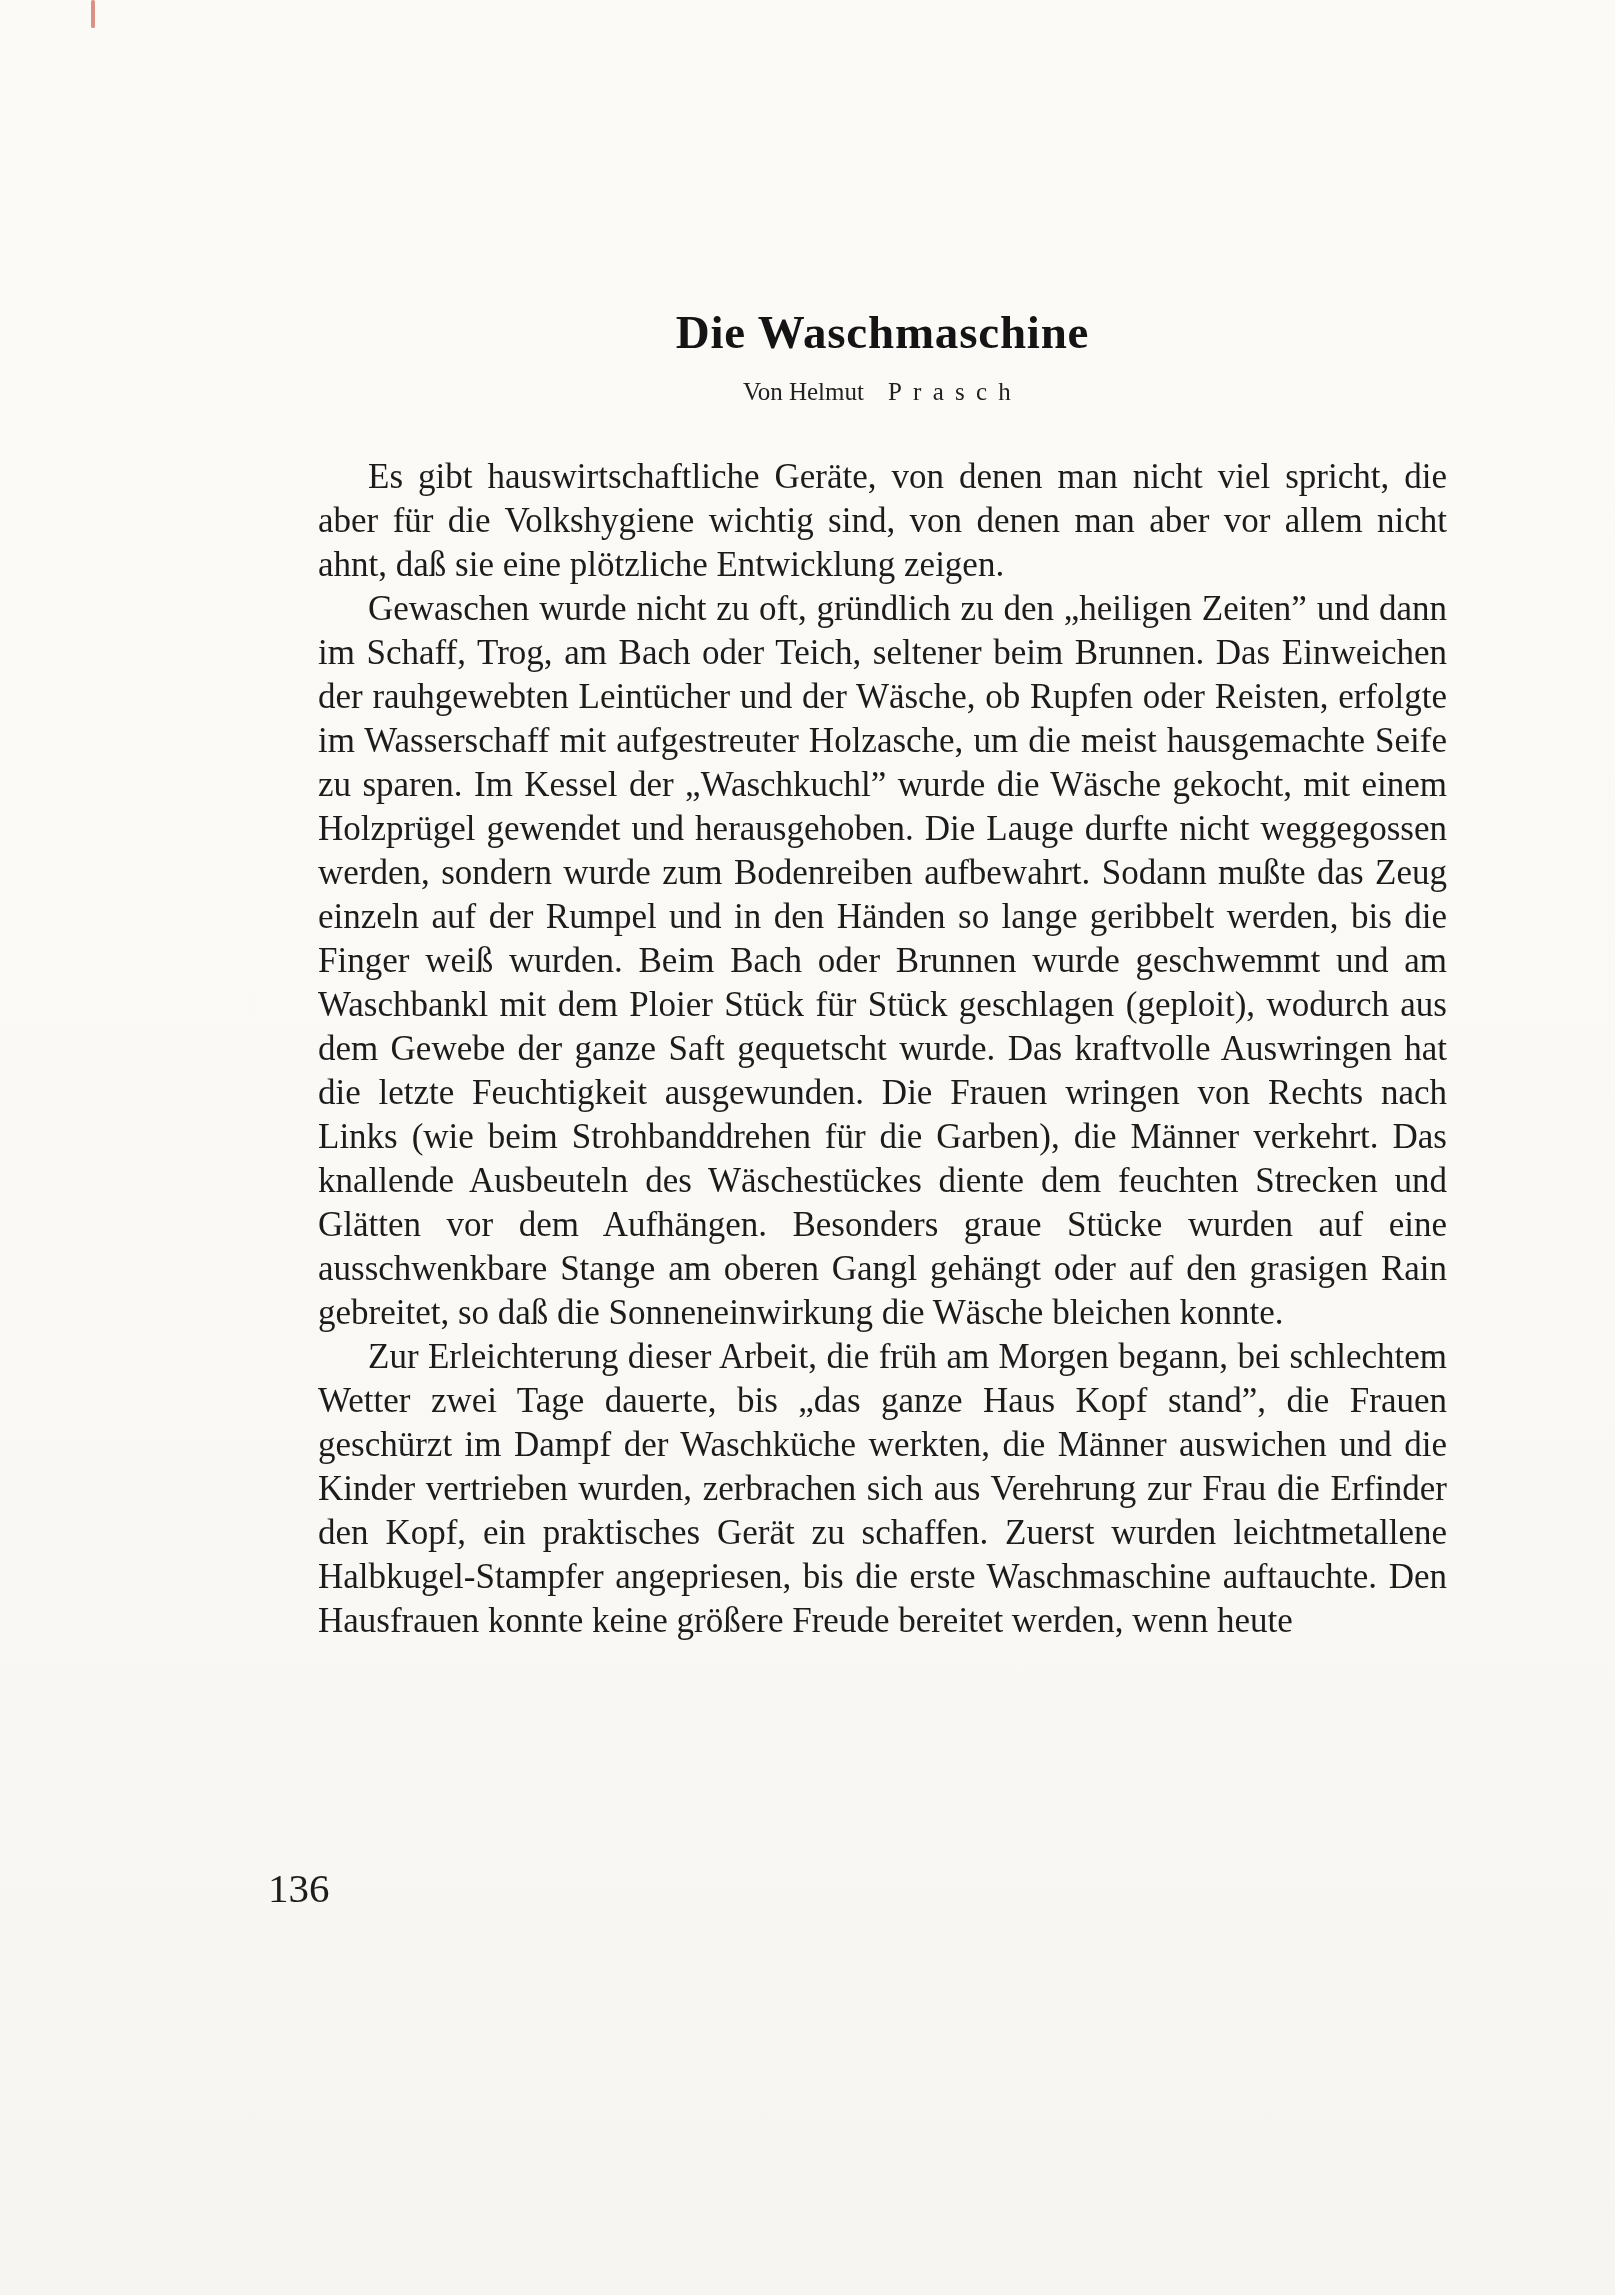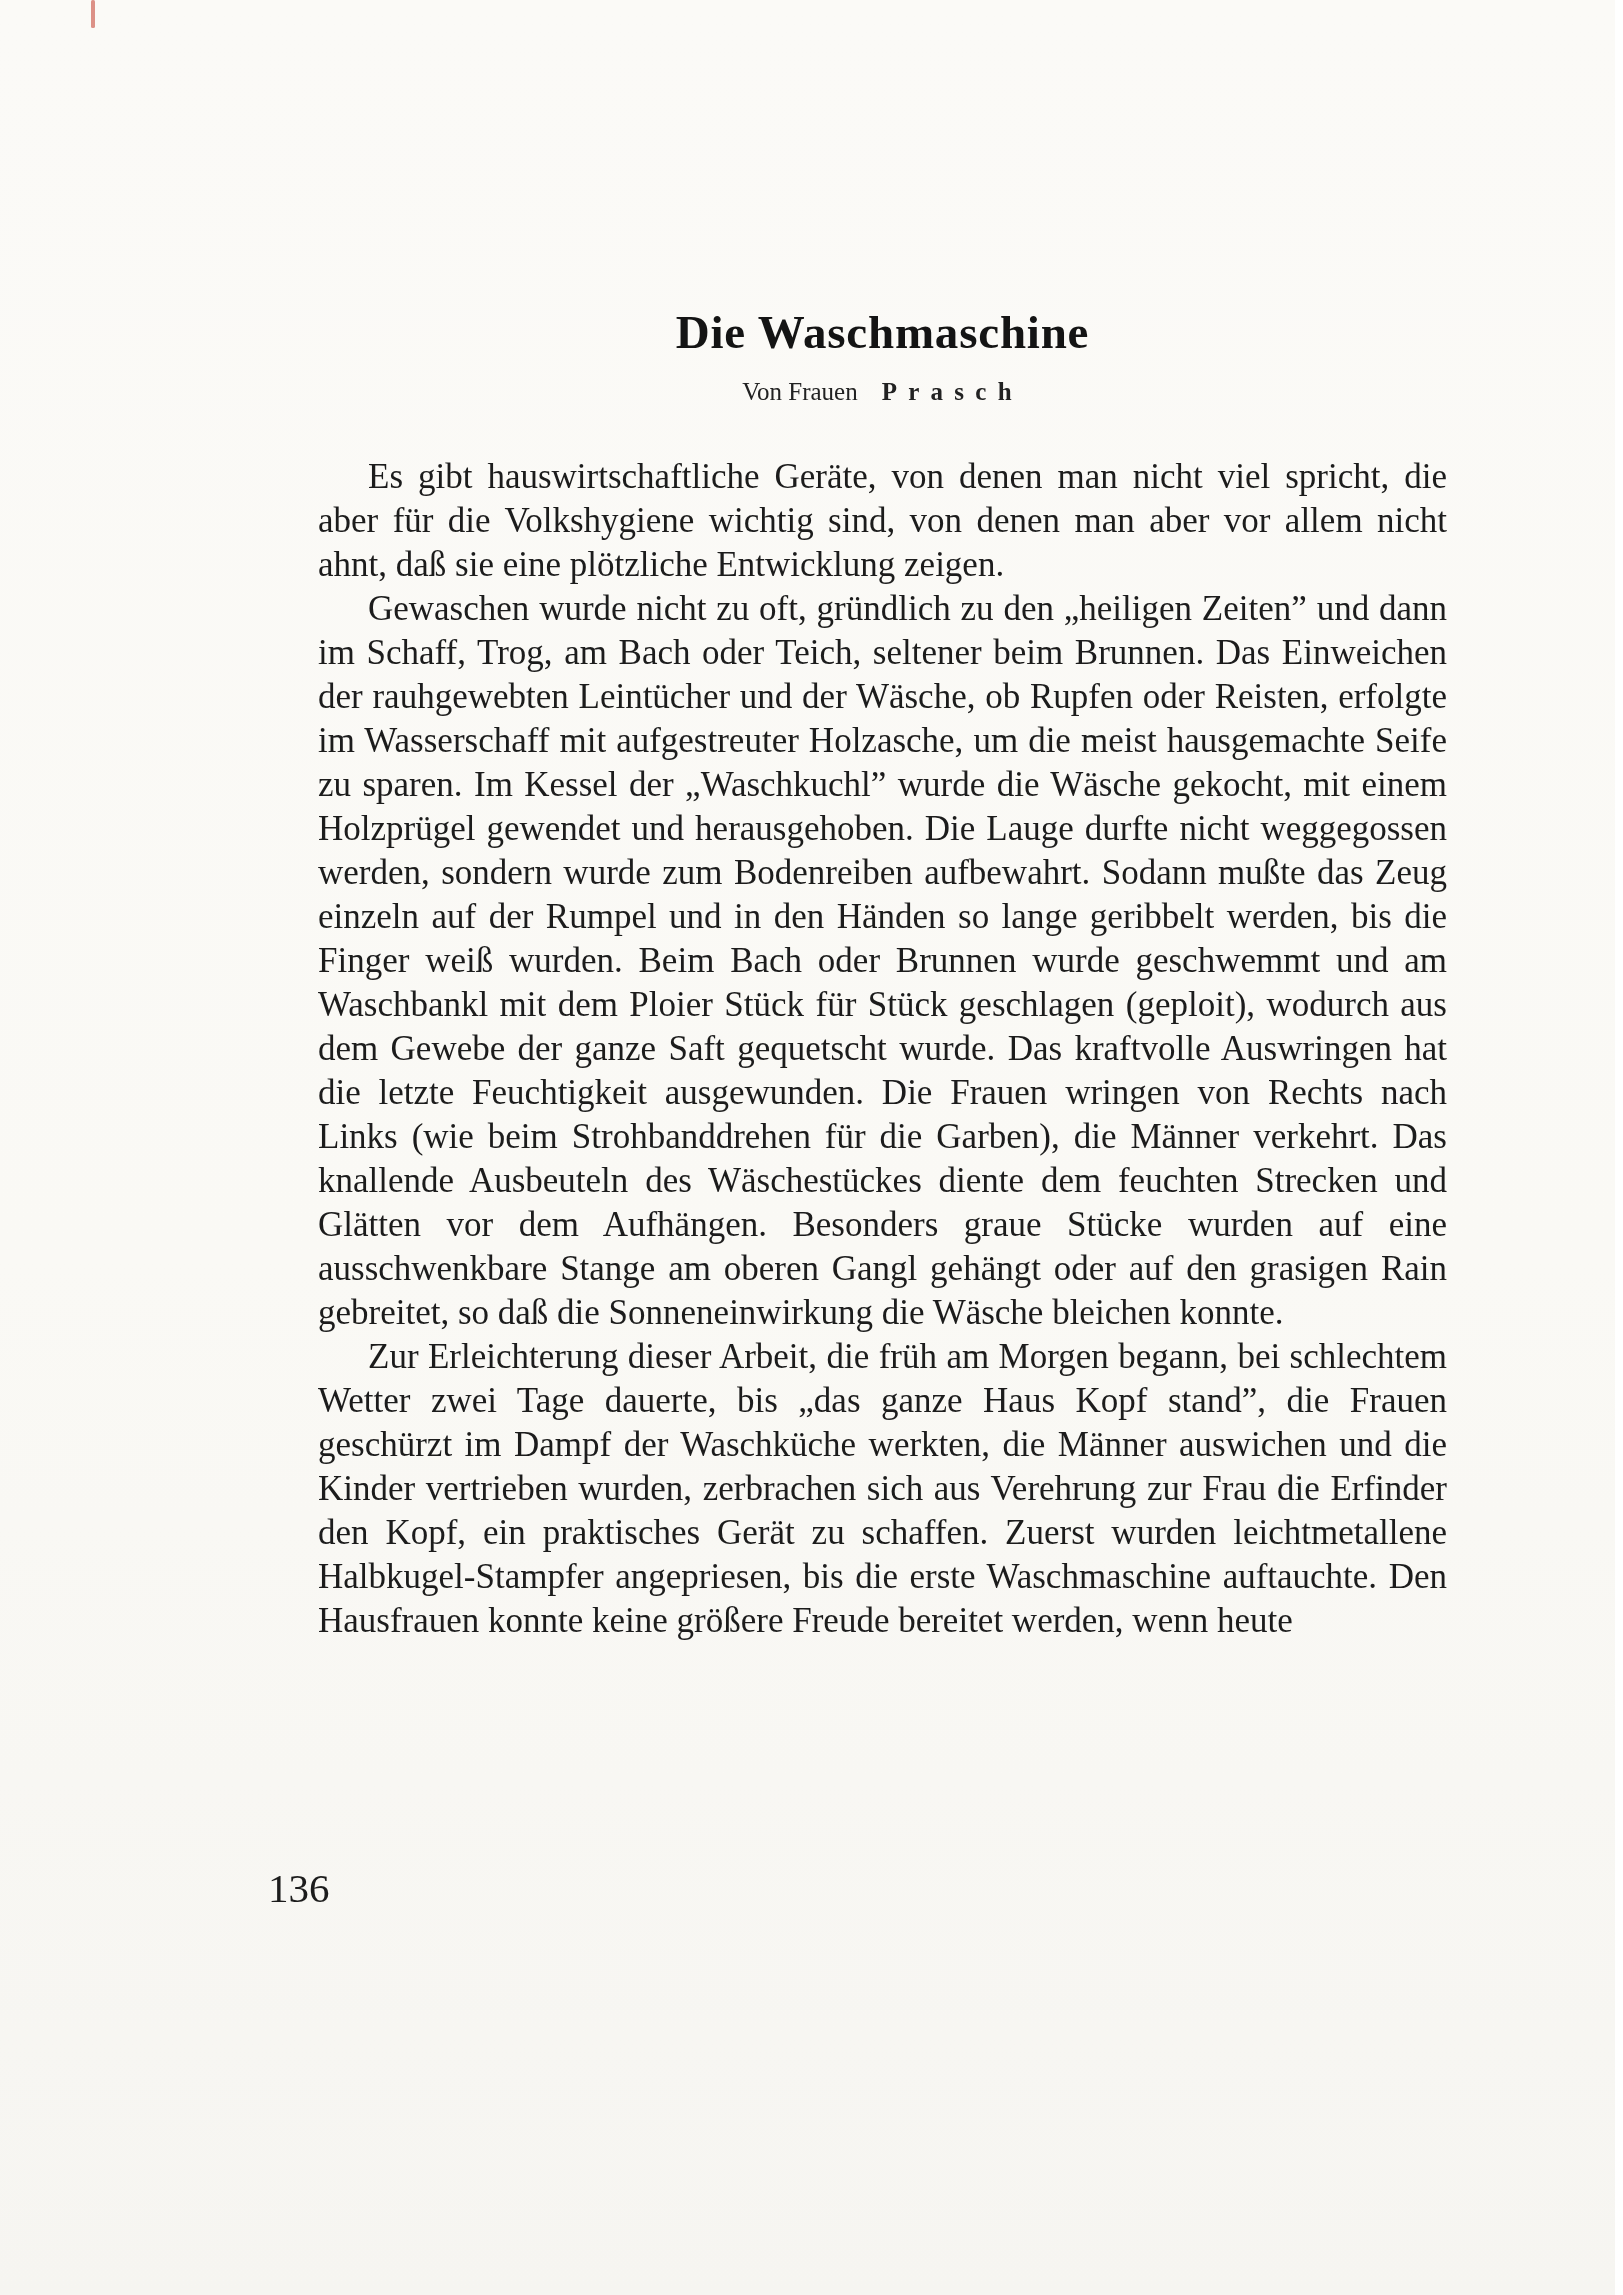--- a/index.html
+++ b/index.html
@@ -52,21 +52,20 @@
   .byline {
     margin-top: 19.5px;
     text-align: center;
     font-size: 25px;
     color: #222;
   }
 
   .byline .name {
     letter-spacing: 0.45em;
     margin-left: 24px;
-    font-weight: bold;
   }
 
   .bodytext {
     margin-top: 49px;
     font-size: 35px;
     line-height: 44px;
     text-align: justify;
     hyphens: auto;
     -webkit-hyphens: auto;
     color: #1c1c1c;
@@ -90,21 +89,21 @@
 
 <div class="page">
 
   <div class="scan-mark"></div>
 
   <div class="content">
 
     <h1 class="title">Die Waschmaschine</h1>
 
     <div class="byline">
-      <span>Von Frauen</span><span class="name">Prasch</span>
+      <span>Von Helmut</span><span class="name">Prasch</span>
     </div>
 
     <div class="bodytext">
       <p>Es gibt hauswirtschaftliche Geräte, von denen man nicht viel spricht, die aber für die Volkshygiene wichtig sind, von denen man aber vor allem nicht ahnt, daß sie eine plötzliche Entwicklung zeigen.</p>
       <p>Gewaschen wurde nicht zu oft, gründlich zu den „heiligen Zeiten” und dann im Schaff, Trog, am Bach oder Teich, seltener beim Brunnen. Das Einweichen der rauhgewebten Leintücher und der Wäsche, ob Rupfen oder Reisten, erfolgte im Wasserschaff mit aufgestreuter Holzasche, um die meist hausgemachte Seife zu sparen. Im Kessel der „Waschkuchl” wurde die Wäsche gekocht, mit einem Holzprügel gewendet und herausgehoben. Die Lauge durfte nicht weggegossen werden, sondern wurde zum Bodenreiben aufbewahrt. Sodann mußte das Zeug einzeln auf der Rumpel und in den Händen so lange geribbelt werden, bis die Finger weiß wurden. Beim Bach oder Brunnen wurde geschwemmt und am Waschbankl mit dem Ploier Stück für Stück geschlagen (geploit), wodurch aus dem Gewebe der ganze Saft gequetscht wurde. Das kraftvolle Auswringen hat die letzte Feuchtigkeit ausgewunden. Die Frauen wringen von Rechts nach Links (wie beim Strohbanddrehen für die Garben), die Männer verkehrt. Das knallende Ausbeuteln des Wäschestückes diente dem feuchten Strecken und Glätten vor dem Aufhängen. Besonders graue Stücke wurden auf eine ausschwenkbare Stange am oberen Gangl gehängt oder auf den grasigen Rain gebreitet, so daß die Sonneneinwirkung die Wäsche bleichen konnte.</p>
       <p>Zur Erleichterung dieser Arbeit, die früh am Morgen begann, bei schlechtem Wetter zwei Tage dauerte, bis „das ganze Haus Kopf stand”, die Frauen geschürzt im Dampf der Waschküche werkten, die Männer auswichen und die Kinder vertrieben wurden, zerbrachen sich aus Verehrung zur Frau die Erfinder den Kopf, ein praktisches Gerät zu schaffen. Zuerst wurden leichtmetallene Halbkugel-Stampfer angepriesen, bis die erste Waschmaschine auftauchte. Den Hausfrauen konnte keine größere Freude bereitet werden, wenn heute</p>
     </div>
 
   </div>
 

